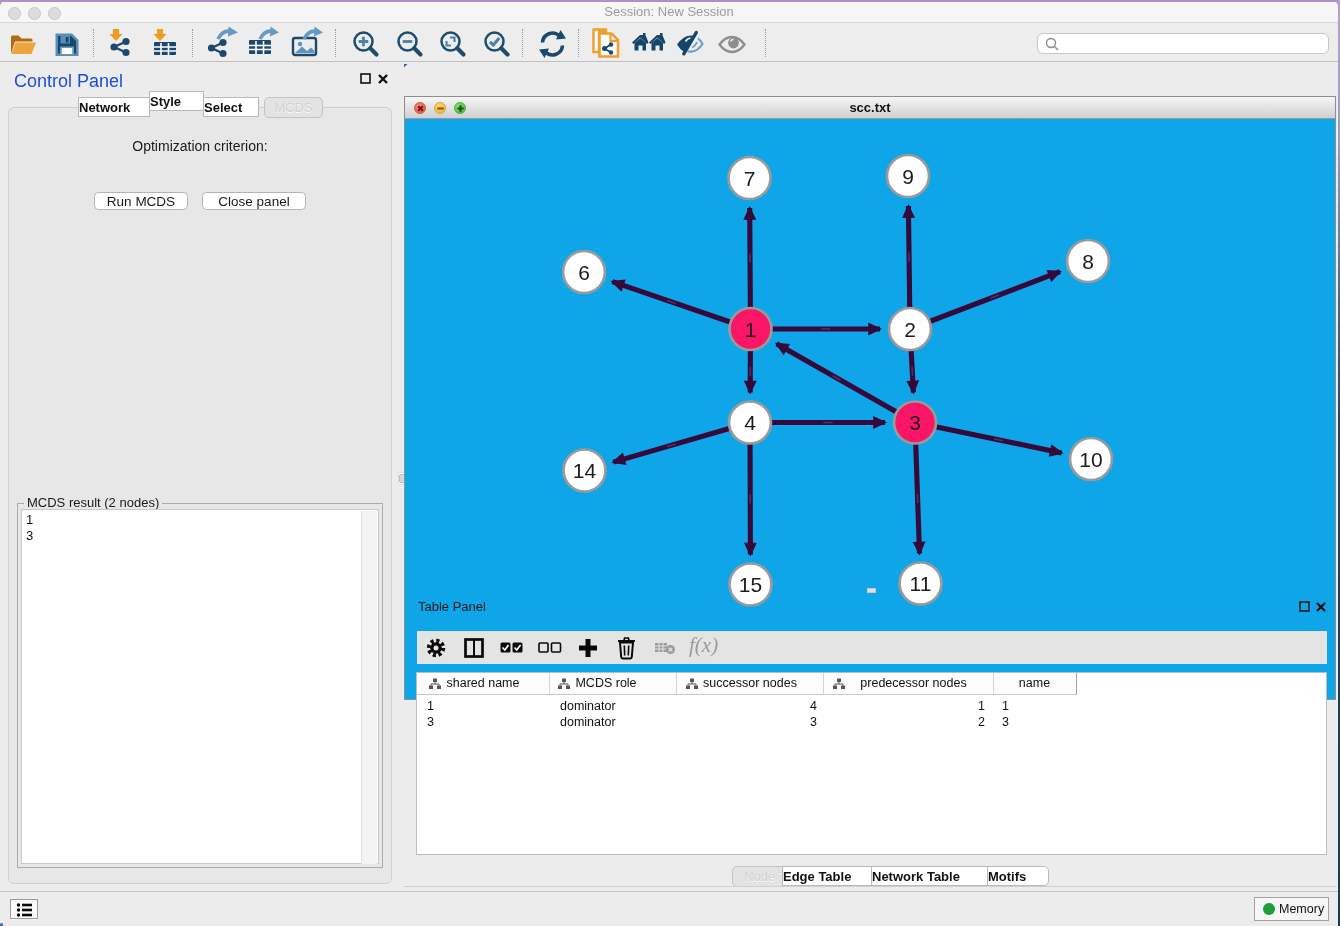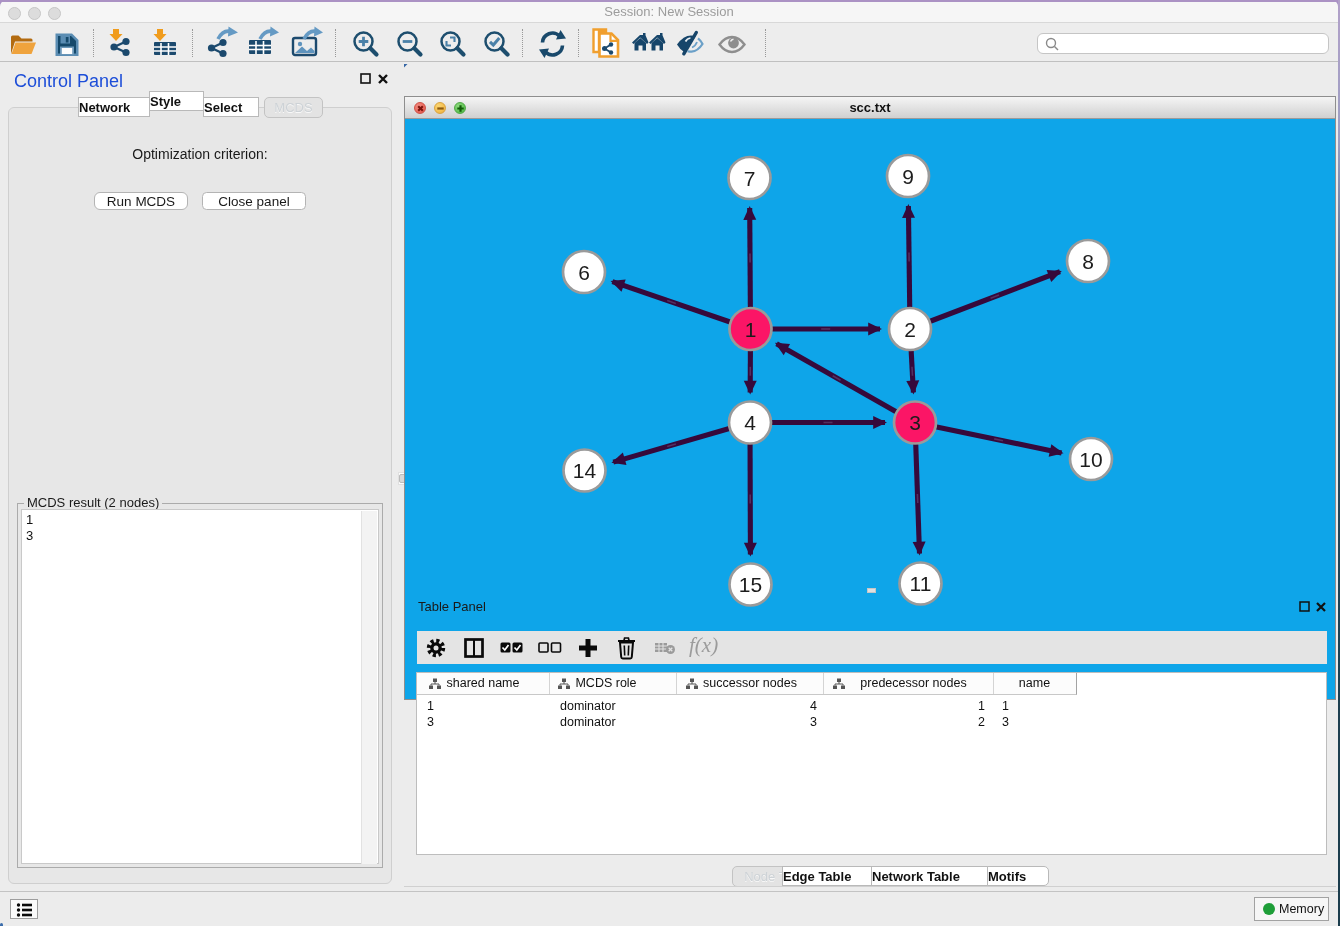--- a/index.html
+++ b/index.html
@@ -21,21 +21,21 @@
   border:1px solid #c5c5c5;border-radius:6px;}
 
 #cp-title{position:absolute;left:14px;top:71px;font-size:18px;color:#1d4ed8;}
 .seg{position:absolute;top:0;height:20px;background:#fff;border:1px solid #b9b9b9;
   box-sizing:border-box;font-size:13px;text-align:left;line-height:19px;color:#111;font-weight:bold;}
 #tab-mcds{position:absolute;background:#e3e3e3;border:1px solid #c3c3c3;border-radius:5px;
   color:#cdd2d6;text-shadow:0 1px 0 #f8f8f8;box-sizing:border-box;font-size:13px;
   text-align:center;line-height:19px;}
 #cp-inner{position:absolute;left:8px;top:107px;width:384px;height:777px;background:#e7e7e7;
   border:1px solid #cfcfcf;border-radius:6px;box-sizing:border-box;}
-#opt-label{position:absolute;left:0;top:146px;width:400px;text-align:center;font-size:14px;color:#1a1a1a;}
+#opt-label{position:absolute;left:0;top:138px;width:400px;text-align:center;font-size:14px;color:#1a1a1a;}
 #dropdown{position:absolute;left:44px;top:159px;width:310px;height:20px;background:#fff;
   border:1px solid #ababab;border-radius:4px;box-sizing:border-box;}
 #dropdown span{position:absolute;left:13px;top:2px;font-size:13.5px;color:#1a1a1a;}
 .btn{position:absolute;background:#fff;border:1px solid #b4b4b4;border-radius:4.5px;
   box-sizing:border-box;font-size:13.5px;text-align:center;color:#1a1a1a;}
 #fieldset{position:absolute;left:17px;top:503px;width:366px;height:365px;
   border:1px solid #ababab;box-sizing:border-box;}
 #fs-legend{position:absolute;left:6px;top:-9px;background:#e7e7e7;padding:0 3px;
   font-size:13px;color:#1a1a1a;}
 #fs-white{position:absolute;left:3px;top:5px;width:358px;height:355px;background:#fff;
@@ -230,21 +230,21 @@
     </svg>
   <svg class="abs" style="left:377px;top:73px" width="12" height="12">
       <path d="M2 2 L10 10 M10 2 L2 10" stroke="#111" stroke-width="2.4"></path>
     </svg>
   <div id="cp-inner"></div>
   <div class="seg" style="left:78px;top:97px;width:72px;">Network</div>
   <div class="seg" style="left:149px;top:91px;width:55px;">Style</div>
   <div class="seg" style="left:203px;top:97px;width:56px;">Select</div>
   <div id="tab-mcds" style="left:264px;top:97px;width:59px;height:21px;">MCDS</div>
   <div id="opt-label">Optimization criterion:</div>
-  <div class="btn" style="left:94px;top:192px;width:94px;height:18px;line-height:17px;border-radius:6px;">Run MCDS</div>
+  <div class="btn" style="left:94px;top:192px;width:94px;height:18px;line-height:17px;">Run MCDS</div>
   <div class="btn" style="left:202px;top:192px;width:104px;height:18px;line-height:17px;">Close panel</div>
   <div id="fieldset">
     <div id="fs-legend">MCDS result (2 nodes)</div>
     <div id="fs-white">
       <div id="fs-text">1<br>3</div>
       <div id="fs-scroll"></div>
     </div>
   </div>
   <div class="abs" style="left:398px;top:472px;width:7px;height:11px;background:#fdfdfd;border:1px solid #e0e0e0;"></div>
   <div class="abs" style="left:399px;top:474px;width:5px;height:7px;background:#d8d8d8;border:1px solid #bbb;border-radius:2px;"></div>

